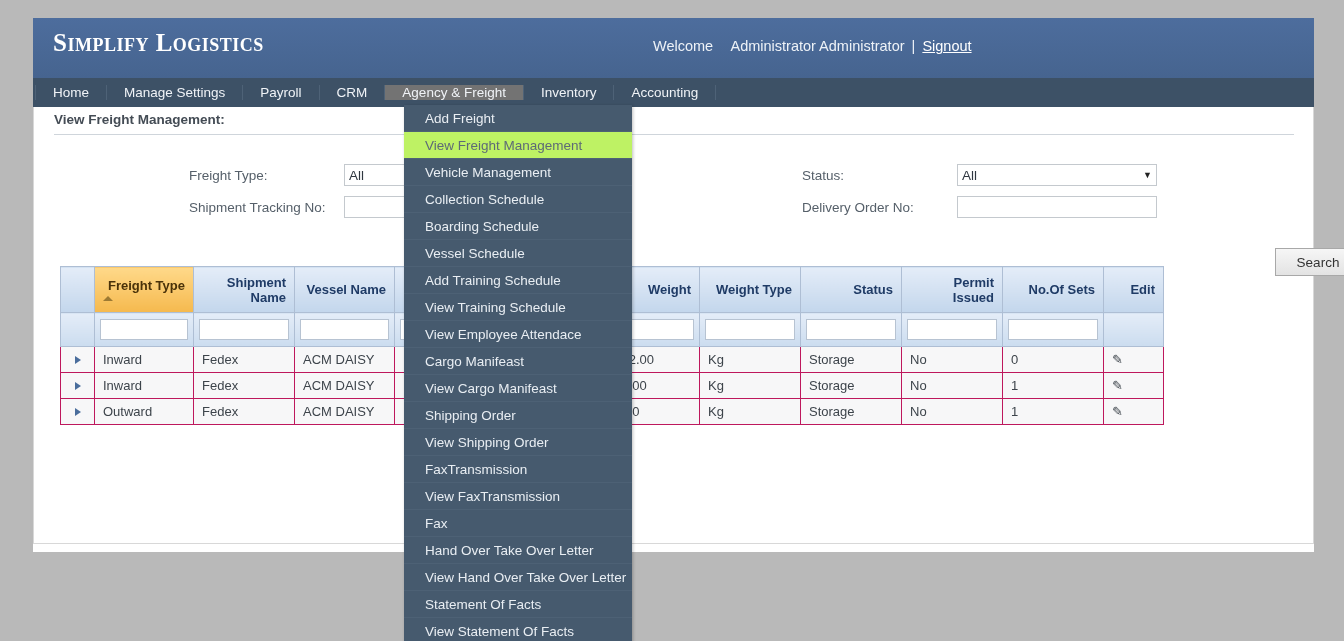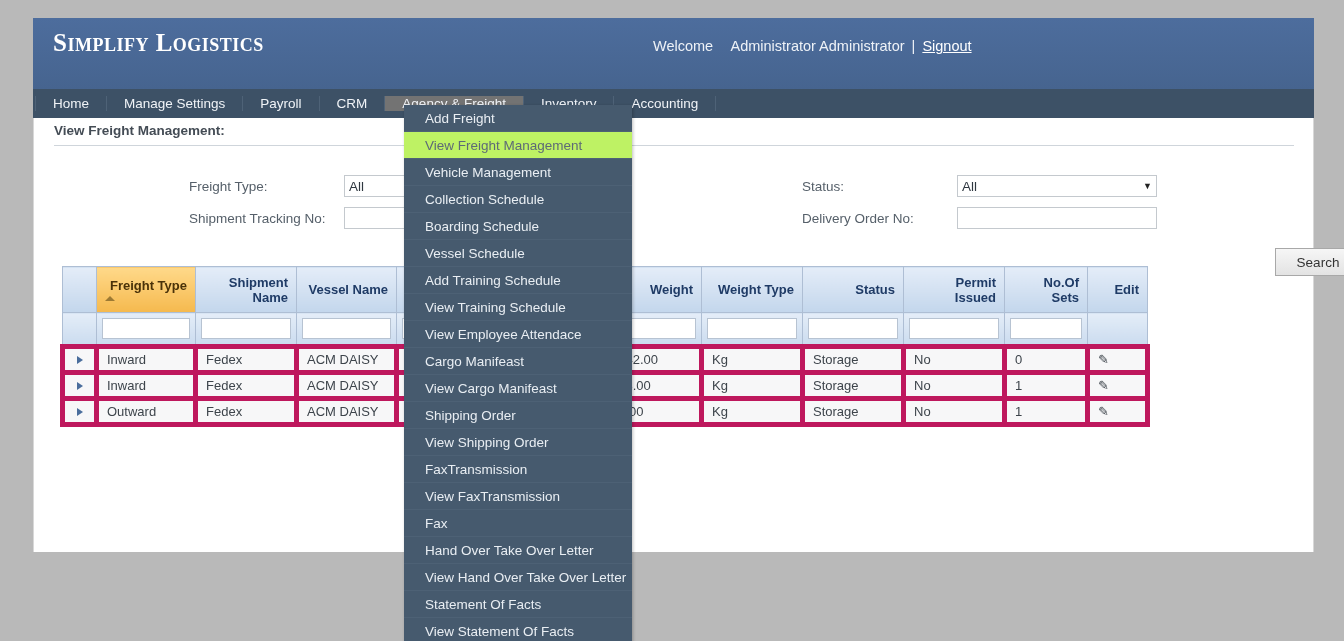--- a/index.html
+++ b/index.html
@@ -15,21 +15,21 @@
     position: absolute;
     left: 33px; top: 18px;
     width: 1281px; height: 623px;
     background: #ffffff;
     overflow: visible;
   }
 
   
   .banner {
     position: relative;
-    height: 71px;
+    height: 60px;
     background: #4a6a9a;
     background: linear-gradient(180deg,#4d6d9d 0%, #46648f 100%);
   }
   .logo {
     position: absolute;
     left: 20px; top: 11px;
     color: #ffffff;
     font-size: 25px;
     font-weight: bold;
     font-variant: small-caps;
@@ -177,21 +177,21 @@
     display: block;
     width: 0; height: 0;
     margin-top: 3px;
     border-left: 5px solid transparent;
     border-right: 5px solid transparent;
     border-bottom: 5px solid #9d7a33;
   }
   table.grid td {
     height: 26px;
     background: #f7f7f8;
-    border: 5px solid #be185d;
+    border: 1px solid #be185d;
     color: #3d444b;
     font-size: 13px;
   }
   tr.filterrow td {
     height: 34px;
     background: linear-gradient(180deg,#e4edf8 0%, #cbdcef 100%);
     border: 1px solid #aebed4;
     padding: 0 5px;
   }
   tr.filterrow input {
@@ -294,21 +294,21 @@
             <span class="sortarrow"></span>
           </th>
           <th style="width:101px">Shipment Name</th>
           <th style="width:100px">Vessel Name</th>
           <th style="width:103px">HSMCode</th>
           <th style="width:101px">Delivery OrderNo</th>
           <th style="width:101px">Weight</th>
           <th style="width:101px">Weight Type</th>
           <th style="width:101px">Status</th>
           <th style="width:101px">Permit Issued</th>
-          <th style="width:83px">No.Of Sets</th>
+          <th style="width:101px">No.Of Sets</th>
           <th style="width:60px">Edit</th>
         </tr>
         <tr class="filterrow">
           <td class="expcell"></td>
           <td><input type="text" style=""></td>
           <td><input type="text" style=""></td>
           <td><input type="text" style=""></td>
           <td><input type="text" style=""></td>
           <td><input type="text" style=""></td>
           <td><input type="text" style=""></td>

